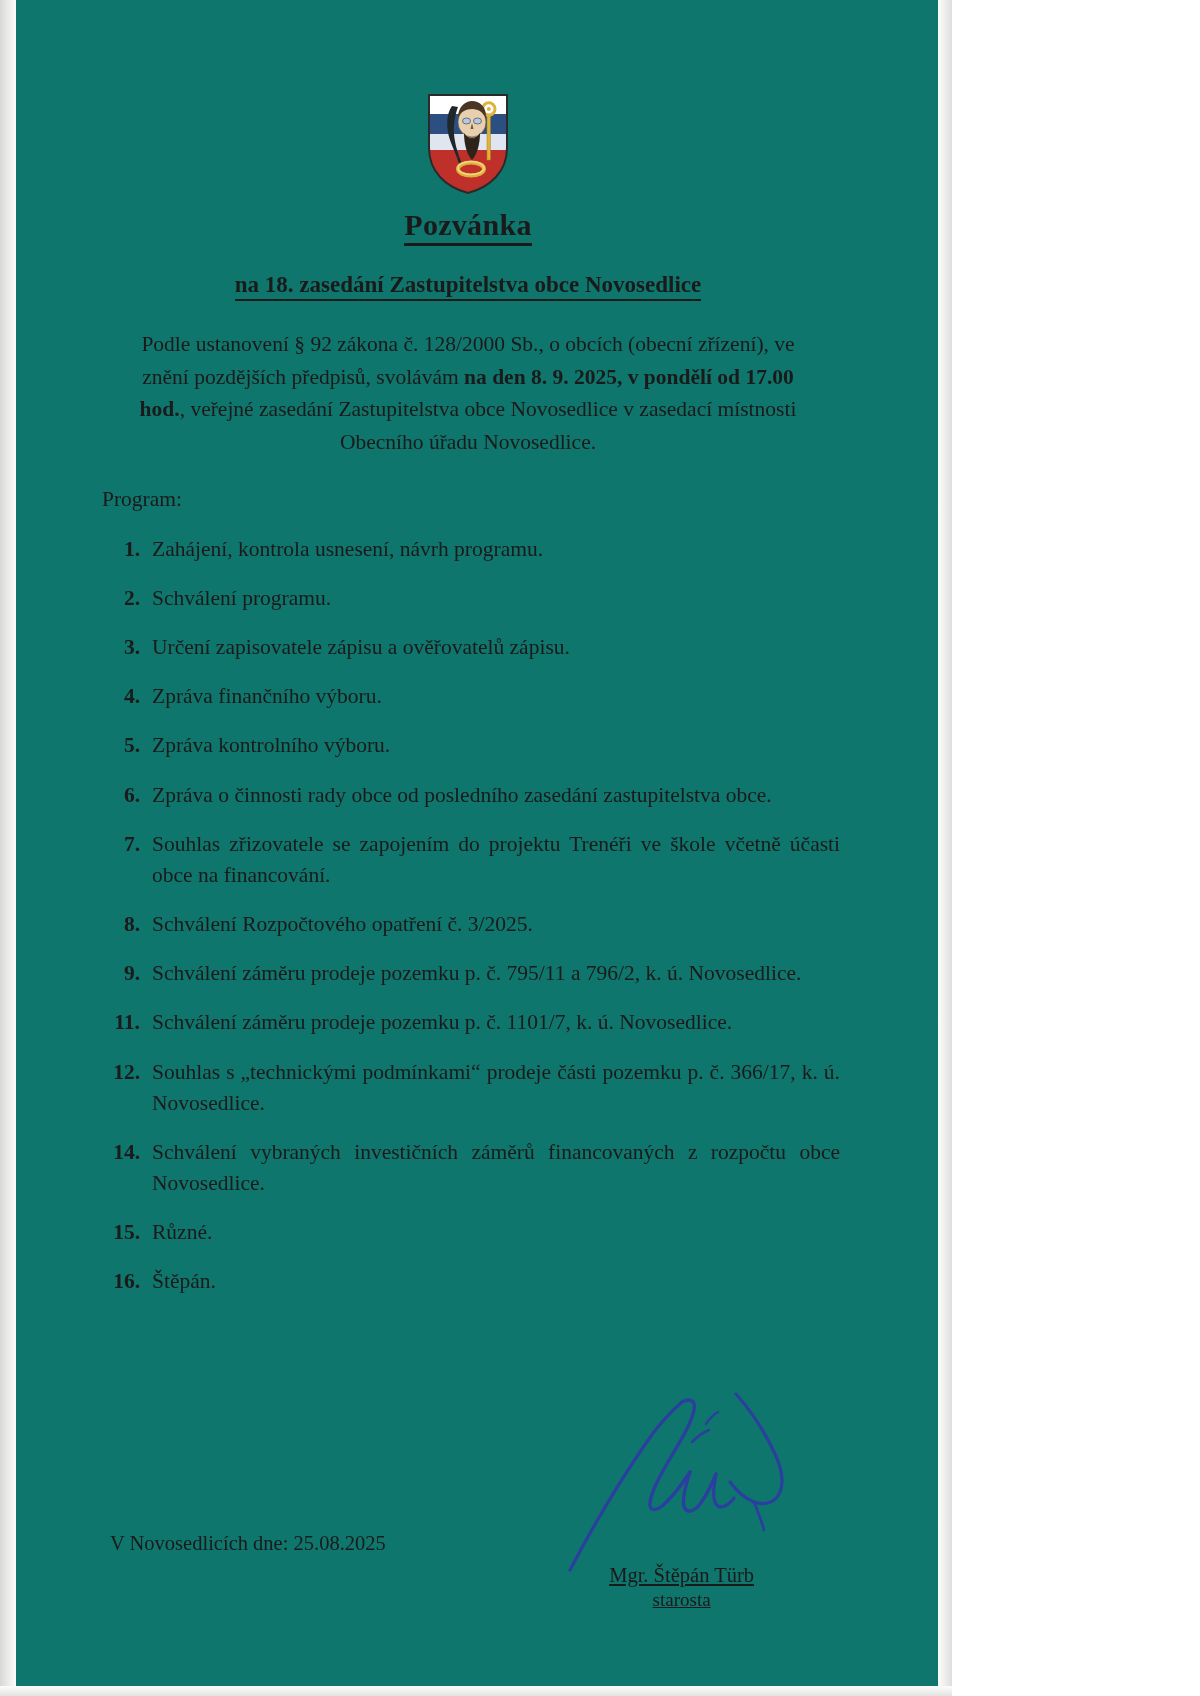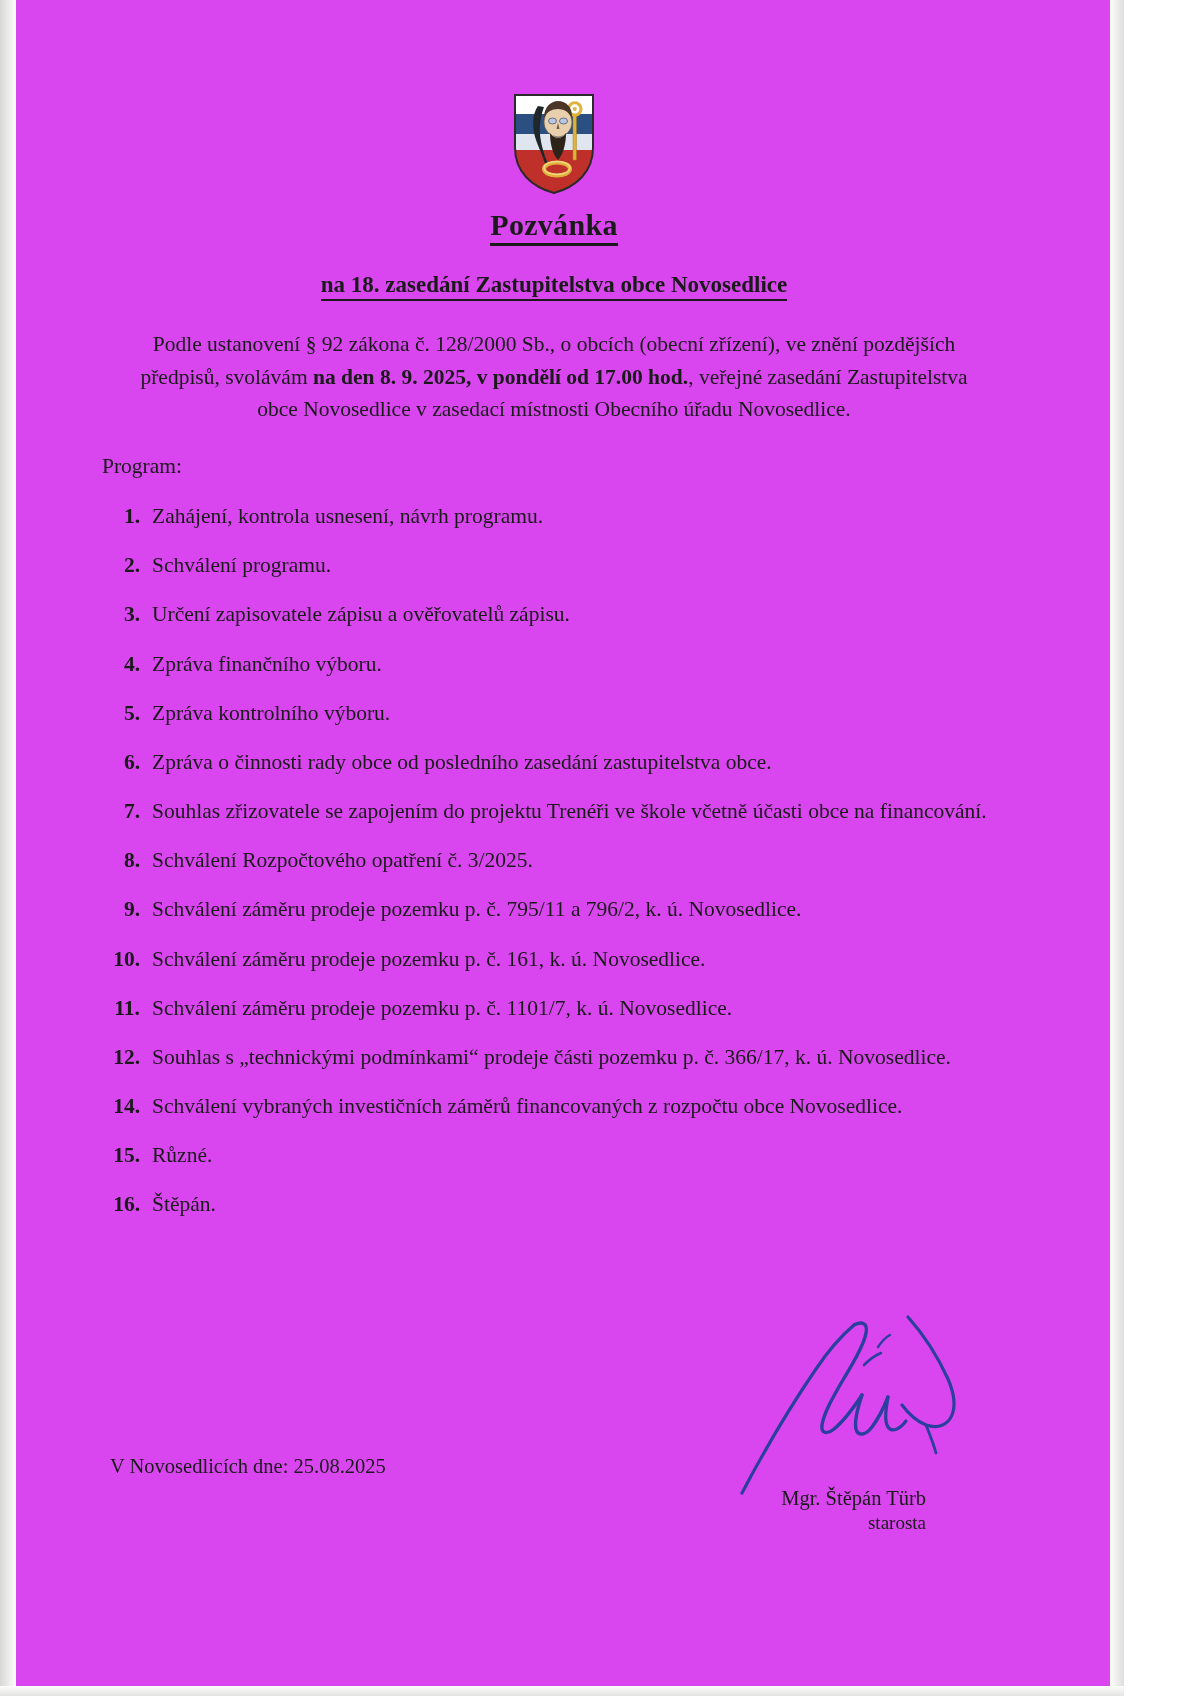--- a/index.html
+++ b/index.html
@@ -6,23 +6,23 @@
     margin: 0;
     padding: 0;
     background: #ffffff;
   }
   body {
     font-family: "Liberation Serif", "DejaVu Serif", serif;
     color: #1a1a1a;
   }
   .page {
     position: relative;
-    width: 1124px;
+    width: 952px;
     height: 1696px;
-    background: #d946ef;
+    background: #0f766e;
     overflow: hidden;
     box-sizing: border-box;
   }
   
   .scan-edge-left {
     position: absolute;
     left: 0; top: 0;
     width: 16px; height: 100%;
     background: linear-gradient(to right, #d8d8d6, #fdfdfc);
     pointer-events: none;
@@ -130,23 +130,24 @@
   .place-date {
     position: absolute;
     left: 14px;
     top: 122px;
     font-size: 20.5px;
   }
   .sign-block {
     position: absolute;
     right: 86px;
     top: 152px;
-    text-align: right;
+    text-align: center;
     font-size: 20.5px;
     line-height: 1.3;
+    text-decoration: underline;
   }
   .sign-role {
     font-size: 19px;
   }
   .signature {
     position: absolute;
     right: 40px;
     top: -22px;
     width: 260px;
     height: 190px;
@@ -241,24 +242,20 @@
           <span class="num">7.</span>
           <span class="txt">Souhlas zřizovatele se zapojením do projektu Trenéři ve škole včetně účasti obce na financování.</span>
         </li>
         <li>
           <span class="num">8.</span>
           <span class="txt">Schválení Rozpočtového opatření č. 3/2025.</span>
         </li>
         <li class="justify">
           <span class="num">9.</span>
           <span class="txt">Schválení záměru prodeje pozemku p. č. 795/11 a 796/2, k. ú. Novosedlice.</span>
-        </li>
-        <li>
-          <span class="num">10.</span>
-          <span class="txt">Schválení záměru prodeje pozemku p. č. 161, k. ú. Novosedlice.</span>
         </li>
         <li>
           <span class="num">11.</span>
           <span class="txt">Schválení záměru prodeje pozemku p. č. 1101/7, k. ú. Novosedlice.</span>
         </li>
         <li class="justify">
           <span class="num">12.</span>
           <span class="txt">Souhlas s „technickými podmínkami“ prodeje části pozemku p. č. 366/17, k. ú. Novosedlice.</span>
         </li>
         <li class="justify">

